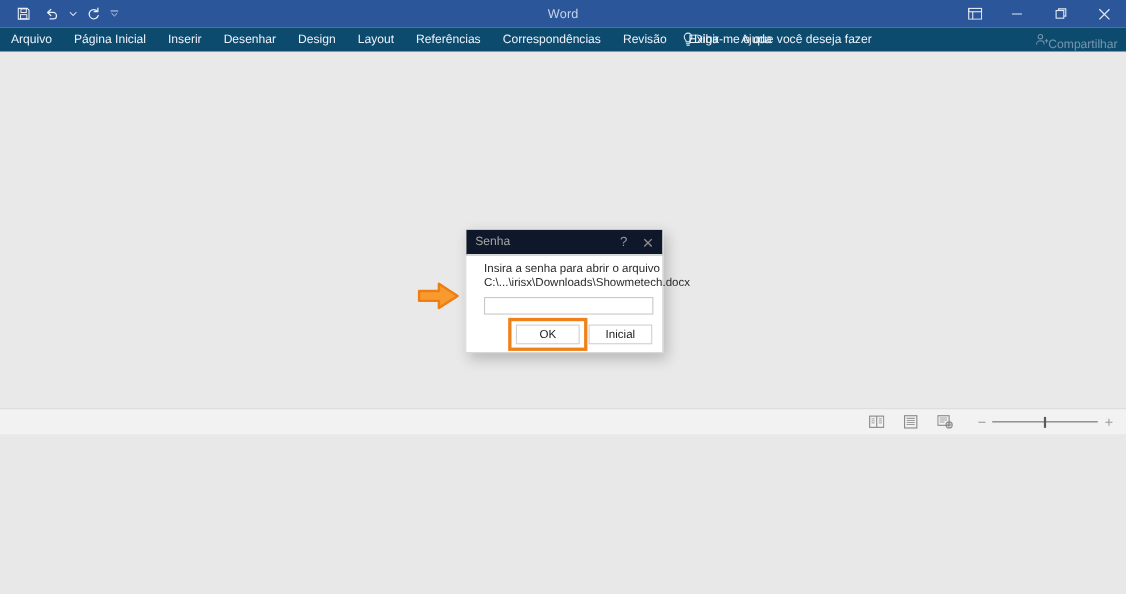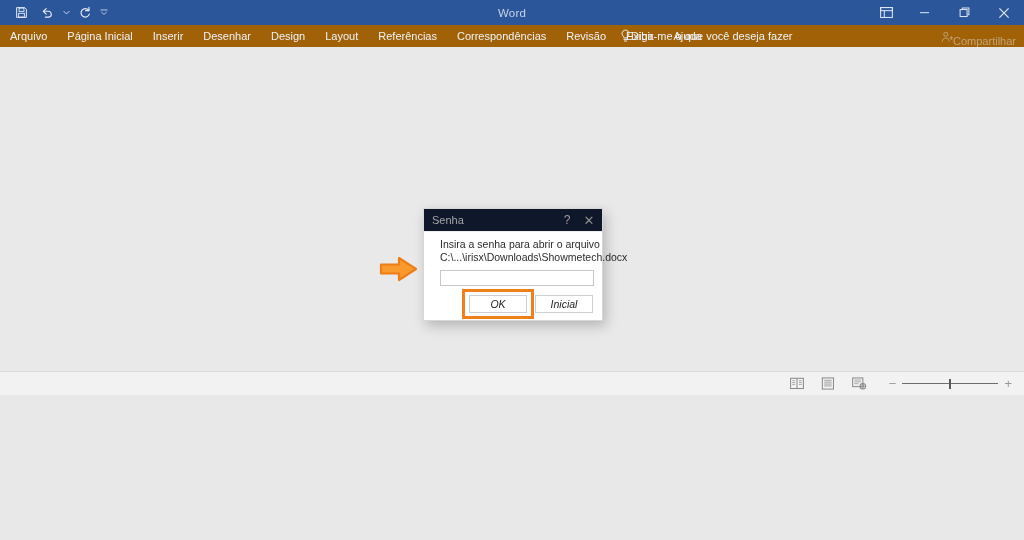--- a/index.html
+++ b/index.html
@@ -70,21 +70,21 @@
     display: flex; align-items: center; justify-content: center;
     color: #dfe7f3;
   }
   .win-btn.ribbon-opts { width: 36px; }
 
   
   .ribbon {
     position: absolute;
     left: 0; top: 25px;
     width: 1024px; height: 22px;
-    background: #a16207;
+    background: #0c4a6e;
   }
   .tabs {
     position: absolute;
     left: 0; top: 0;
     height: 22px;
     display: flex;
     align-items: center;
   }
   .tab {
     height: 22px;
@@ -236,21 +236,20 @@
   .dlg-btn {
     width: 58px; height: 18px;
     box-sizing: border-box;
     border: 1px solid #cfcfcf;
     background: #ffffff;
     font-family: "Liberation Sans", sans-serif;
     font-size: 10.5px;
     color: #222;
     display: flex; align-items: center; justify-content: center;
     padding: 0;
-    font-style: italic;
   }
   .btn-ok-wrap {
     position: relative;
     display: flex;
     align-items: center;
     justify-content: center;
   }
   .btn-ok-wrap::after {
     content: "";
     position: absolute;

